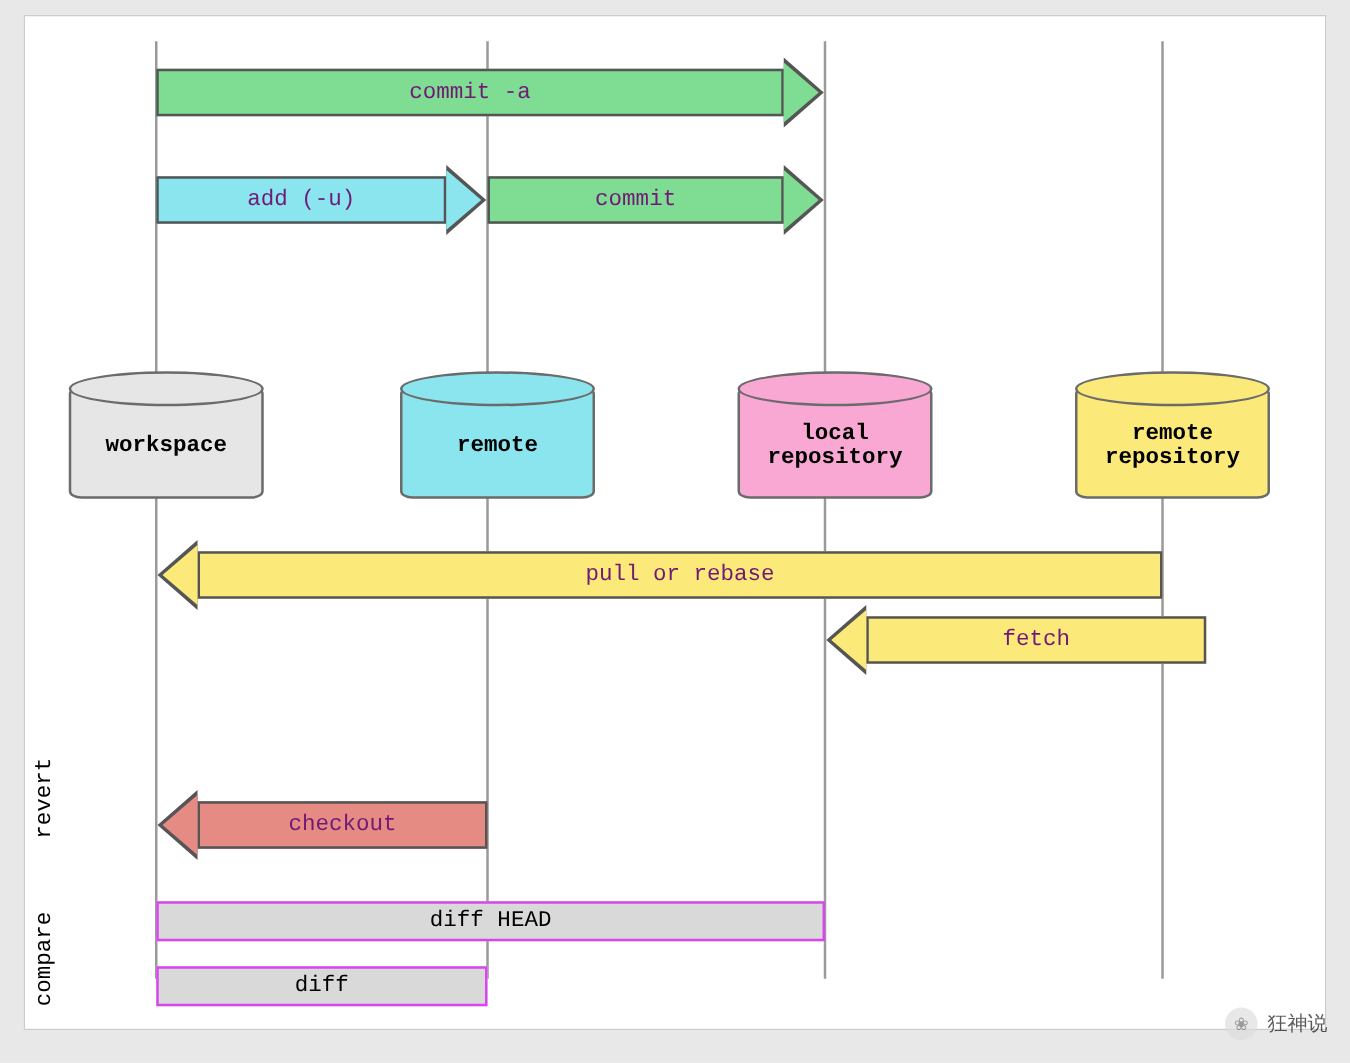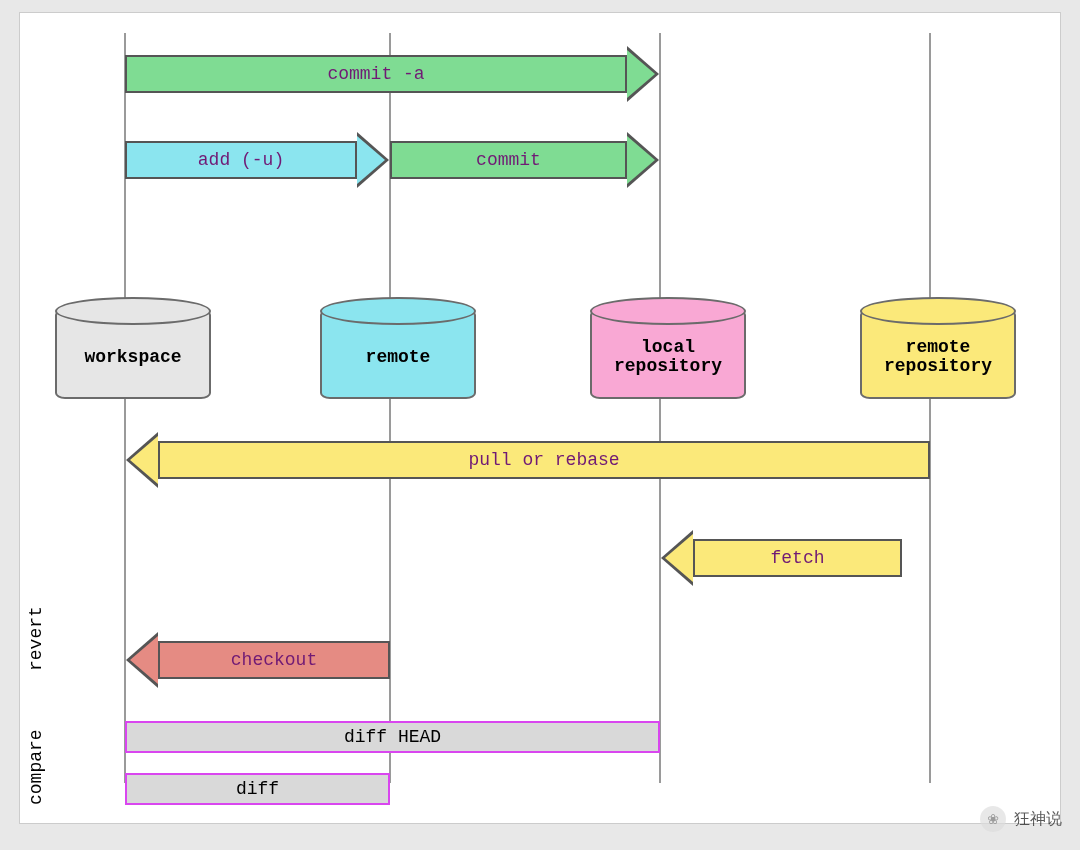--- a/index.html
+++ b/index.html
@@ -68,21 +68,21 @@
       <div class="cyl" style="left:570px;top:296px;background:#f9a8d4">
         <span class="lab">local repository</span>
       </div>
       <div class="cyl" style="left:840px;top:296px;background:#fbe97a">
         <span class="lab">remote repository</span>
       </div>
 
       <div class="arrow left yellow" style="left:138px;width:772px;top:428px">
         <span class="txt">pull or rebase</span>
       </div>
-      <div class="arrow left yellow" style="left:673px;width:209px;top:526px">
+      <div class="arrow left yellow" style="left:673px;width:272px;top:480px">
         <span class="txt">fetch</span>
       </div>
       <div class="arrow left red" style="left:138px;width:232px;top:628px">
         <span class="txt">checkout</span>
       </div>
 
       <div class="bar" style="left:105px;width:535px;top:708px">
         <span class="txt">diff HEAD</span>
       </div>
       <div class="bar" style="left:105px;width:265px;top:760px">

